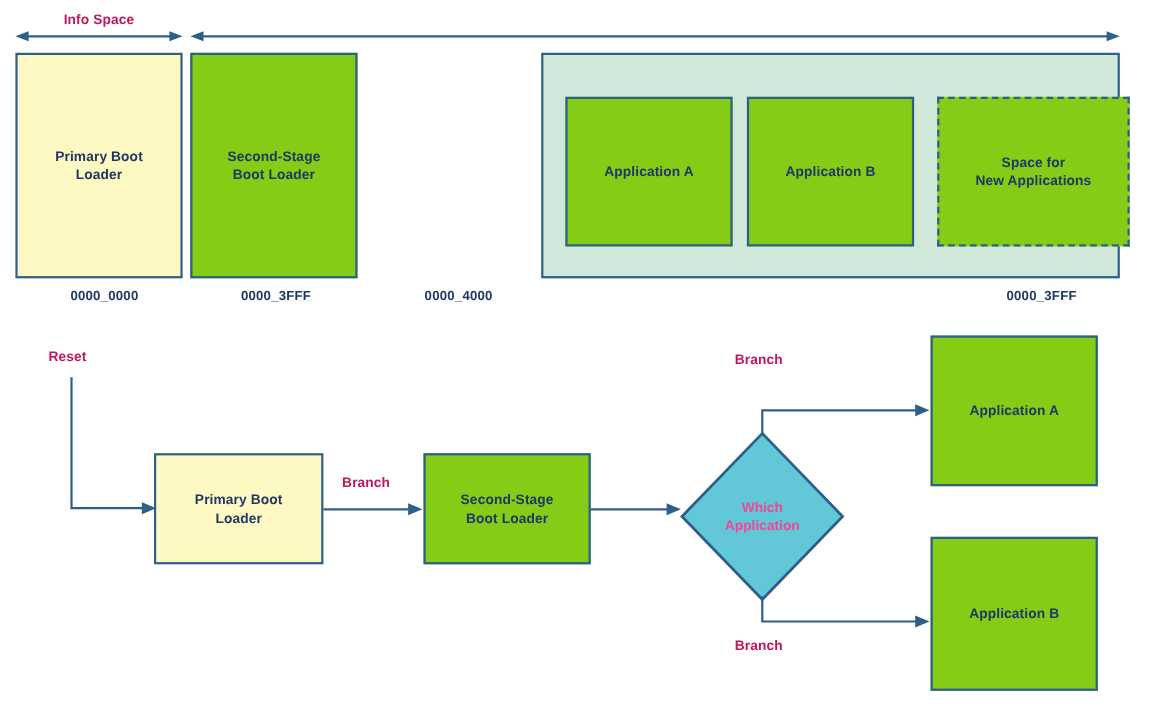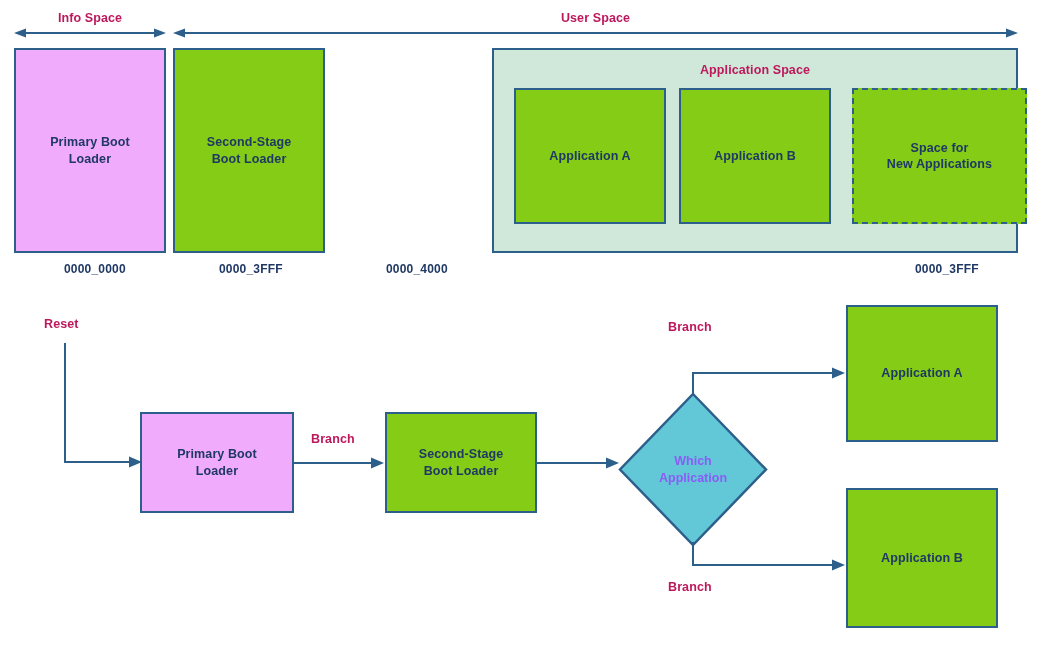--- a/index.html
+++ b/index.html
@@ -28,21 +28,21 @@
     justify-content: center;
     text-align: center;
     color: #1f3864;
     font-weight: bold;
     font-size: 12.5px;
     line-height: 1.32;
     letter-spacing: .1px;
   }
   .box.dashed { border-style: dashed; border-width: 2.5px; }
 
-  .fill-pink  { background: #f0abfc; }
+  .fill-pink  { background: #fef9c3; }
   .fill-blue  { background: #84cc16; }
   .fill-oran  { background: #fbe7d2; }
   .fill-green { background: #cfe8d9; }
 
   
   .label {
     color: #be185d;
     font-weight: bold;
     font-size: 12.5px;
     line-height: 1.32;
@@ -75,63 +75,61 @@
     width: 100%; height: 100%;
   }
   .diamond-text {
     position: absolute;
     left: 0; top: 0;
     width: 100%; height: 100%;
     display: flex;
     align-items: center;
     justify-content: center;
     text-align: center;
-    color: #8b5cf6;
+    color: #ec4899;
     font-weight: bold;
     font-size: 12.5px;
     line-height: 1.32;
     pointer-events: none;
   }
 </style>
 </head>
 <body>
 
 <div id="canvas">
 
   <div class="abs label center" style="left:14px; top:10px; width:152px;">Info Space</div>
   <div class="abs span-arrow" style="left:14px; top:27px; width:152px;">
     <svg width="152" height="12" viewBox="0 0 152 12">
       <line x1="8" y1="6" x2="144" y2="6" stroke="#2d5f8b" stroke-width="2"></line>
       <polygon points="0,6 12,1.5 12,10.5" fill="#2d5f8b"></polygon>
       <polygon points="152,6 140,1.5 140,10.5" fill="#2d5f8b"></polygon>
     </svg>
   </div>
 
-  <div class="abs label center" style="left:173px; top:10px; width:845px;">User Space</div>
   <div class="abs span-arrow" style="left:173px; top:27px; width:845px;">
     <svg width="845" height="12" viewBox="0 0 845 12">
       <line x1="8" y1="6" x2="837" y2="6" stroke="#2d5f8b" stroke-width="2"></line>
       <polygon points="0,6 12,1.5 12,10.5" fill="#2d5f8b"></polygon>
       <polygon points="845,6 833,1.5 833,10.5" fill="#2d5f8b"></polygon>
     </svg>
   </div>
 
   <div class="abs box fill-pink" style="left:14px; top:48px; width:152px; height:205px;">
     <span style="white-space:pre-line;">Primary Boot
 Loader</span>
   </div>
 
   <div class="abs box fill-blue" style="left:173px; top:48px; width:152px; height:205px;">
     <span style="white-space:pre-line;">Second-Stage
 Boot Loader</span>
   </div>
 
 
   <div class="abs box fill-green" style="left:492px; top:48px; width:526px; height:205px; display:block;">
-    <div class="label center" style="position:absolute; left:0; top:12px; width:100%;">Application Space</div>
 
     <div class="abs box fill-blue" style="left:20px; top:38px; width:152px; height:136px;">
       <span style="white-space:pre-line;">Application A</span>
     </div>
 
     <div class="abs box fill-blue" style="left:185px; top:38px; width:152px; height:136px;">
       <span style="white-space:pre-line;">Application B</span>
     </div>
 
     <div class="abs box fill-blue dashed" style="left:358px; top:38px; width:175px; height:136px;">

